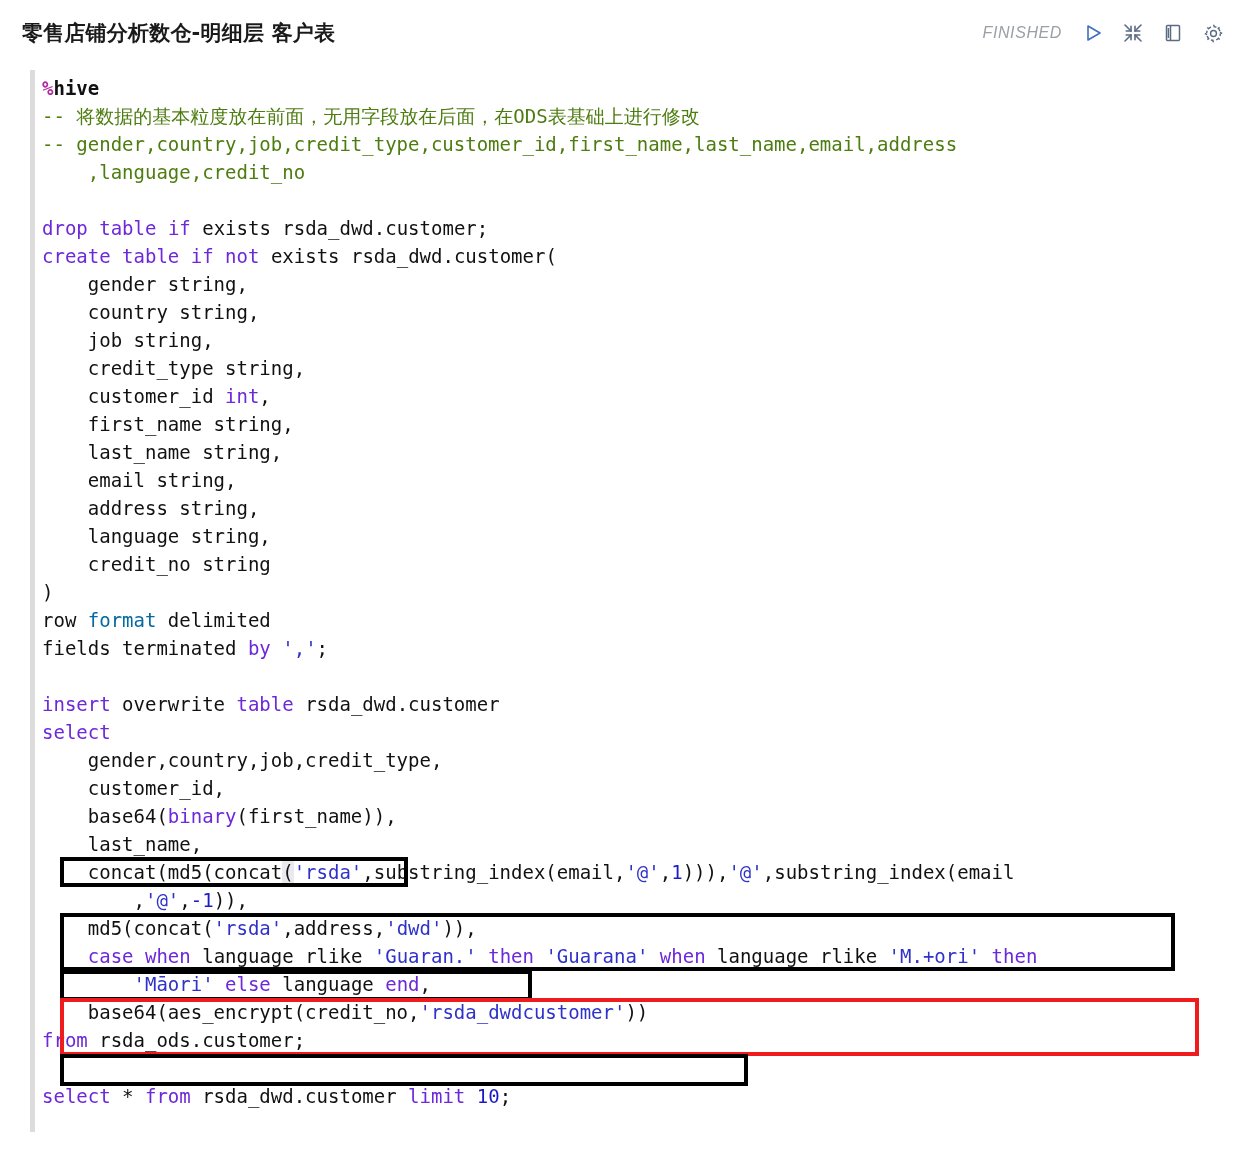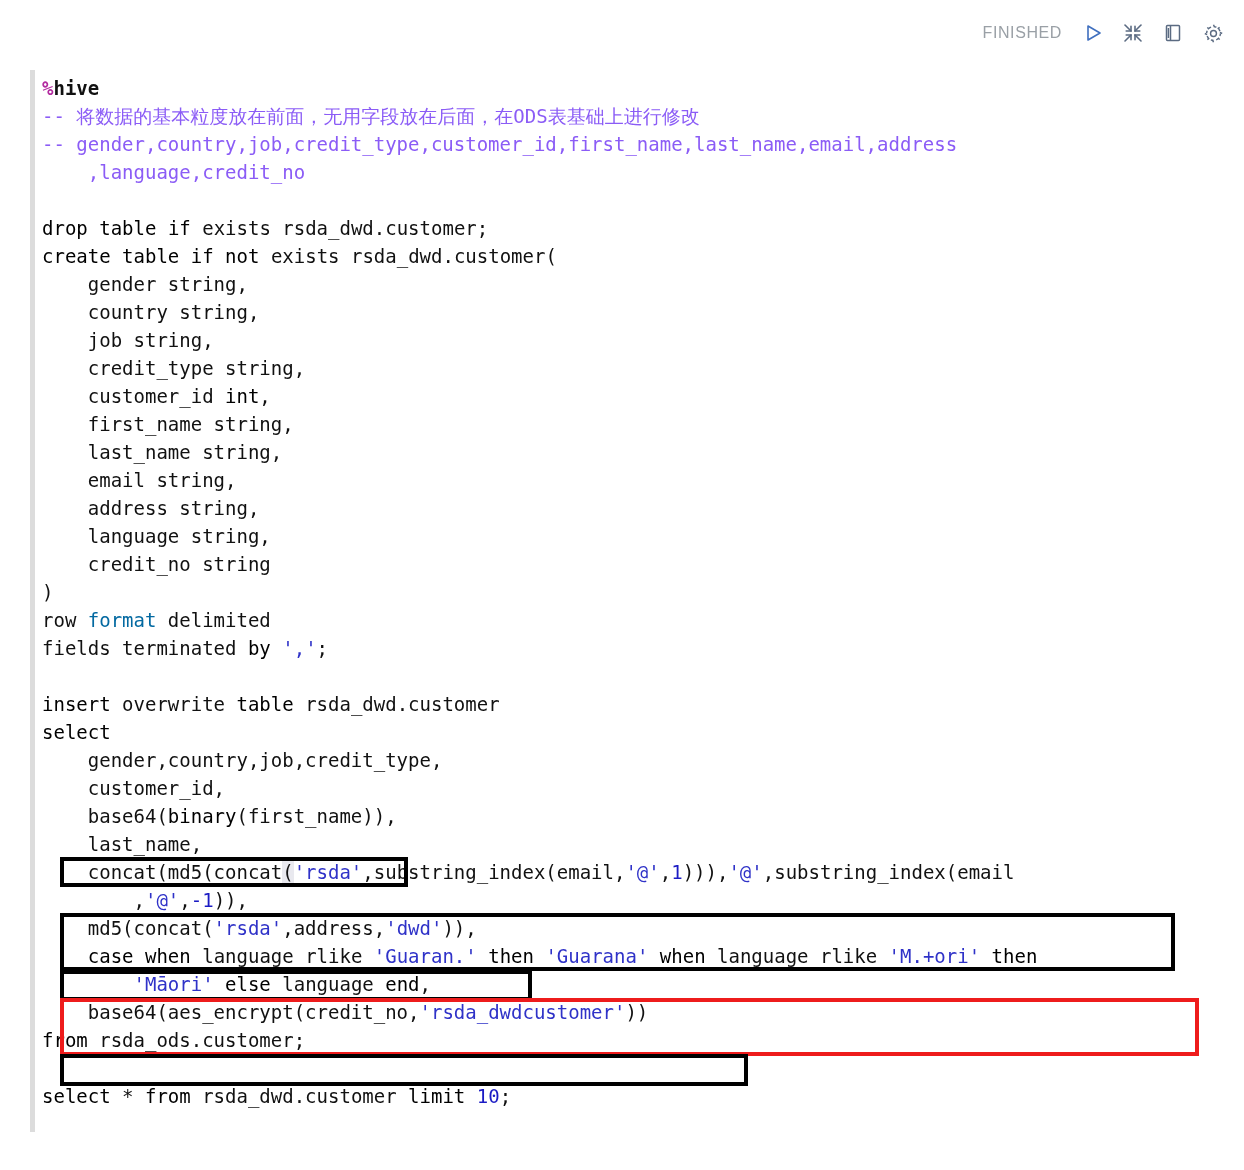--- a/index.html
+++ b/index.html
@@ -30,20 +30,21 @@
     color: #1a1a1a;
     letter-spacing: .2px;
     white-space: nowrap;
     font-family: "DejaVu Sans", "Liberation Sans", sans-serif;
   }
   .header-spacer { flex: 1 1 auto; }
   .header-tools {
     display: flex;
     align-items: center;
     gap: 14px;
+    font-style: italic;
   }
   .status-text {
     font-size: 16px;
     color: #9aa0a6;
     letter-spacing: .6px;
     font-family: "Liberation Sans", sans-serif;
     margin-right: 4px;
   }
   .tool-icon {
     width: 26px; height: 26px;
@@ -72,25 +73,25 @@
     font-family: "DejaVu Sans Mono", "Liberation Mono", monospace;
     font-size: 19px;
     line-height: 28px;
     color: #111111;
     white-space: pre;
     tab-size: 4;
   }
   .code .ln { display: block; min-height: 28px; position: relative; }
 
   
-  .kw   { color: #000000; text-align: right; }          
+  .kw   { color: #6d28d9; text-align: right; }          
   .fn   { color: #0369a1; }          
   .str  { color: #2f32c8; }          
   .num  { color: #1b1bc4; }          
-  .cmt  { color: #8b5cf6; }          
+  .cmt  { color: #4d7c0f; }          
   .pct  { color: #b32ba0; font-weight: bold; }
   .magic{ color: #111111; font-weight: bold; }
   .id   { color: #111111; text-align: right; }
 
   
   .box {
     position: absolute;
     box-sizing: border-box;
     pointer-events: none;
   }
@@ -99,20 +100,21 @@
 
   
   .caretcell { background: #e9e9ef; }
 </style>
 </head>
 <body>
 
 <div id="app">
 
   <div class="header">
+    <div class="note-title">零售店铺分析数仓-明细层 客户表</div>
     <div class="header-spacer"></div>
     <div class="header-tools">
       <span class="status-text">FINISHED</span>
 
       <span class="tool-icon" title="run">
         <svg width="20" height="20" viewBox="0 0 20 20">
           <polygon points="5,3 17,10 5,17" fill="none" stroke="#3f6fbf" stroke-width="1.6" stroke-linejoin="round"></polygon>
         </svg>
       </span>
 

